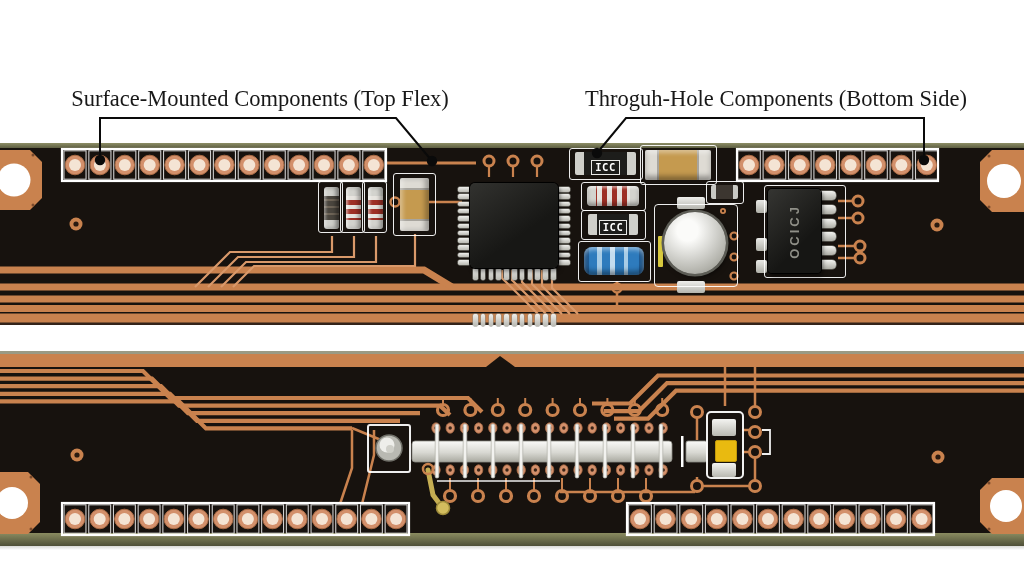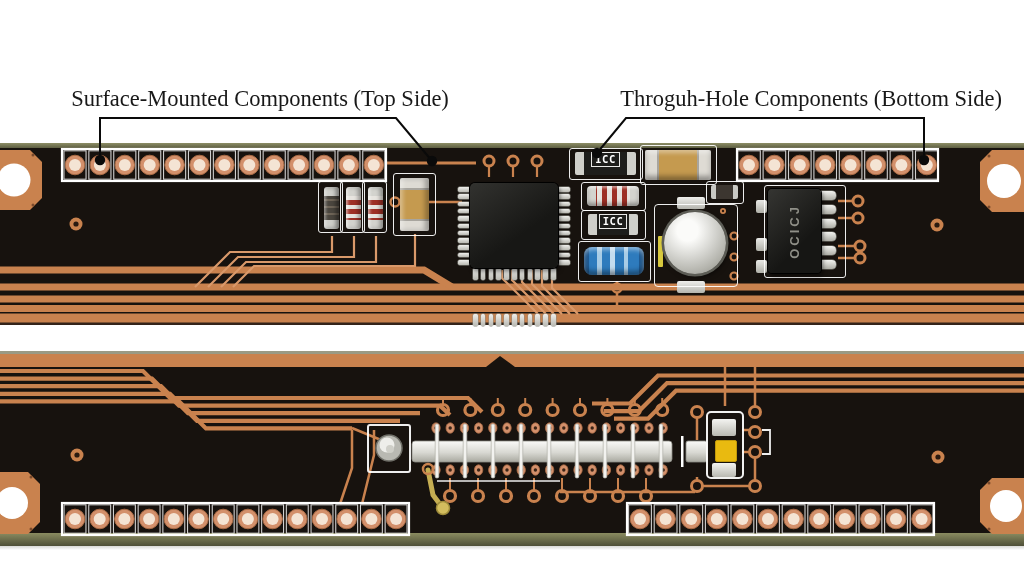--- a/index.html
+++ b/index.html
@@ -8,21 +8,21 @@
     --hole-ring:#d3906b; --hole-fill:#f4e4d4; --olive:#7c7d58;
   }
   html,body{margin:0;padding:0;background:#fff;}
   .canvas{position:relative;width:1024px;height:576px;background:#fff;overflow:hidden;
           font-family:"Liberation Sans",sans-serif;}
   .title{position:absolute;top:12px;left:0;width:1024px;text-align:center;
          font-size:35px;font-weight:700;color:#141414;letter-spacing:-.5px;}
   .flabel{position:absolute;top:86px;font-family:"Liberation Serif",serif;
           font-size:22.5px;color:#181818;text-align:center;white-space:nowrap;}
   .flabel.left{left:30px;width:460px;}
-  .flabel.right{left:550px;width:452px;text-align:right;}
+  .flabel.right{left:550px;width:452px;}
   .board{position:absolute;left:0;width:1024px;background:var(--board);}
   .board-top{top:143px;height:182px;}
   .board-bottom{top:351px;height:195px;}
   .edge{position:absolute;left:0;width:1024px;}
   .edge.t-top{top:143px;height:5px;background:linear-gradient(180deg,#8d8e66,#5d5e42);}
   .edge.b-top{top:351px;height:3px;background:#9a9a85;}
   .edge.b-bot{top:533px;height:13px;background:linear-gradient(180deg,#8a8b60,#4f5038);}
   .edge.b-shadow{top:546px;height:4px;background:linear-gradient(180deg,#d9d9d6,#ffffff);}
   svg.lay{position:absolute;left:0;}
   #svg-top{top:143px;}
@@ -61,21 +61,21 @@
       #dedbd4 0 10px,#a8a59e 10px 12px,#c59a4f 12px calc(100% - 12px),
       #a8a59e calc(100% - 12px) calc(100% - 10px),#dedbd4 calc(100% - 10px));
       box-shadow:inset 3px 0 4px rgba(255,255,255,.35),inset -4px 0 5px rgba(0,0,0,.3);}
   .cap-tan-h{border-radius:2px;background:linear-gradient(90deg,
       #dedbd4 0 12px,#a8a59e 12px 14px,#c59a4f 14px calc(100% - 14px),
       #a8a59e calc(100% - 14px) calc(100% - 12px),#dedbd4 calc(100% - 12px));
       box-shadow:inset 0 3px 4px rgba(255,255,255,.4),inset 0 -4px 5px rgba(0,0,0,.35);}
   .smd-dark{border-radius:2px;background:linear-gradient(90deg,
       #c9c9c4 0 5px,#3c3630 5px calc(100% - 5px),#c9c9c4 calc(100% - 5px)),
       linear-gradient(90deg,#6b655c,#6b655c);}
-  .icc-chip{display:flex;align-items:flex-start;justify-content:center;border-radius:2px;
+  .icc-chip{display:flex;align-items:flex-end;justify-content:center;border-radius:2px;
       background:linear-gradient(90deg,#cfcfca 0 9px,#1d1d1b 9px calc(100% - 9px),#cfcfca calc(100% - 9px));}
   .icc-chip span{border:1.2px solid #e9e9e7;color:#fff;font-family:"DejaVu Sans Mono",monospace;
       font-size:10.5px;font-weight:bold;letter-spacing:.5px;padding:0 3px;line-height:13px;}
   .ecap-pad{background:linear-gradient(180deg,#efefec,#b5b5ae);border-radius:2px;z-index:8;position:absolute;}
   .ecap-box{border:1.8px solid rgba(255,255,255,.92);border-radius:4px;}
   .ecap-stripe{position:absolute;background:#d8c93e;border-radius:1px;}
   .ecap-circle{position:absolute;border-radius:50%;
       background:radial-gradient(circle at 38% 30%,#fbfbf9 0 18%,#dededa 40%,#b3b3ac 72%,#86867f 100%);
       box-shadow:0 0 0 2.5px #5c5c55,2px 3px 5px rgba(0,0,0,.55);}
   .soic{background:linear-gradient(135deg,#353532,#161614 65%);border-radius:4px;
@@ -88,21 +88,21 @@
   .spad{position:absolute;z-index:8;background:linear-gradient(180deg,#e9e9e6,#b0b0a8);border-radius:2px;}
   .led-box{border:2px solid rgba(255,255,255,.94);border-radius:5px;}
   .led-pad{position:absolute;z-index:8;background:linear-gradient(180deg,#f4f4f1,#b9b9b1);border-radius:2px;}
   .led-die{position:absolute;z-index:9;background:#e9ba10;border:1.5px solid #c2990a;border-radius:2px;}
 </style>
 </head>
 <body>
 
 <div class="canvas">
 
-  <div class="flabel left">Surface-Mounted Components (Top Side)</div>
+  <div class="flabel left">Surface-Mounted Components (Top Flex)</div>
   <div class="flabel right">Throguh-Hole Components (Bottom Side)</div>
 
   <div class="board board-top"></div>
   <div class="board board-bottom"></div>
   <div class="edge t-top"></div>
   <div class="edge b-top"></div>
   <div class="edge b-bot"></div>
   <div class="edge b-shadow"></div>
 
   <svg id="svg-top" class="lay" width="1024" height="182" viewBox="0 143 1024 182">

